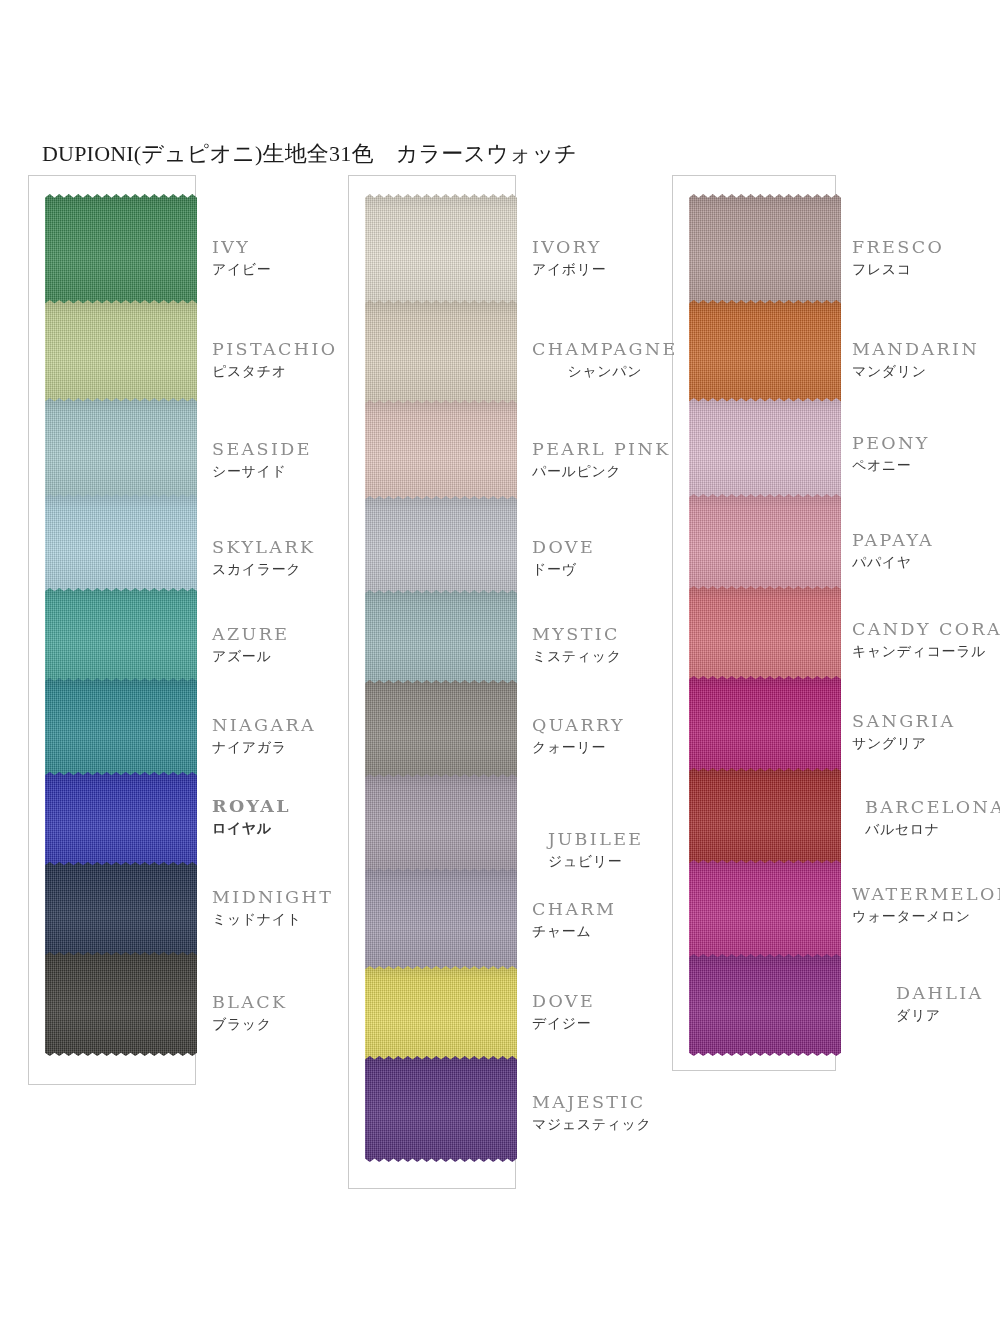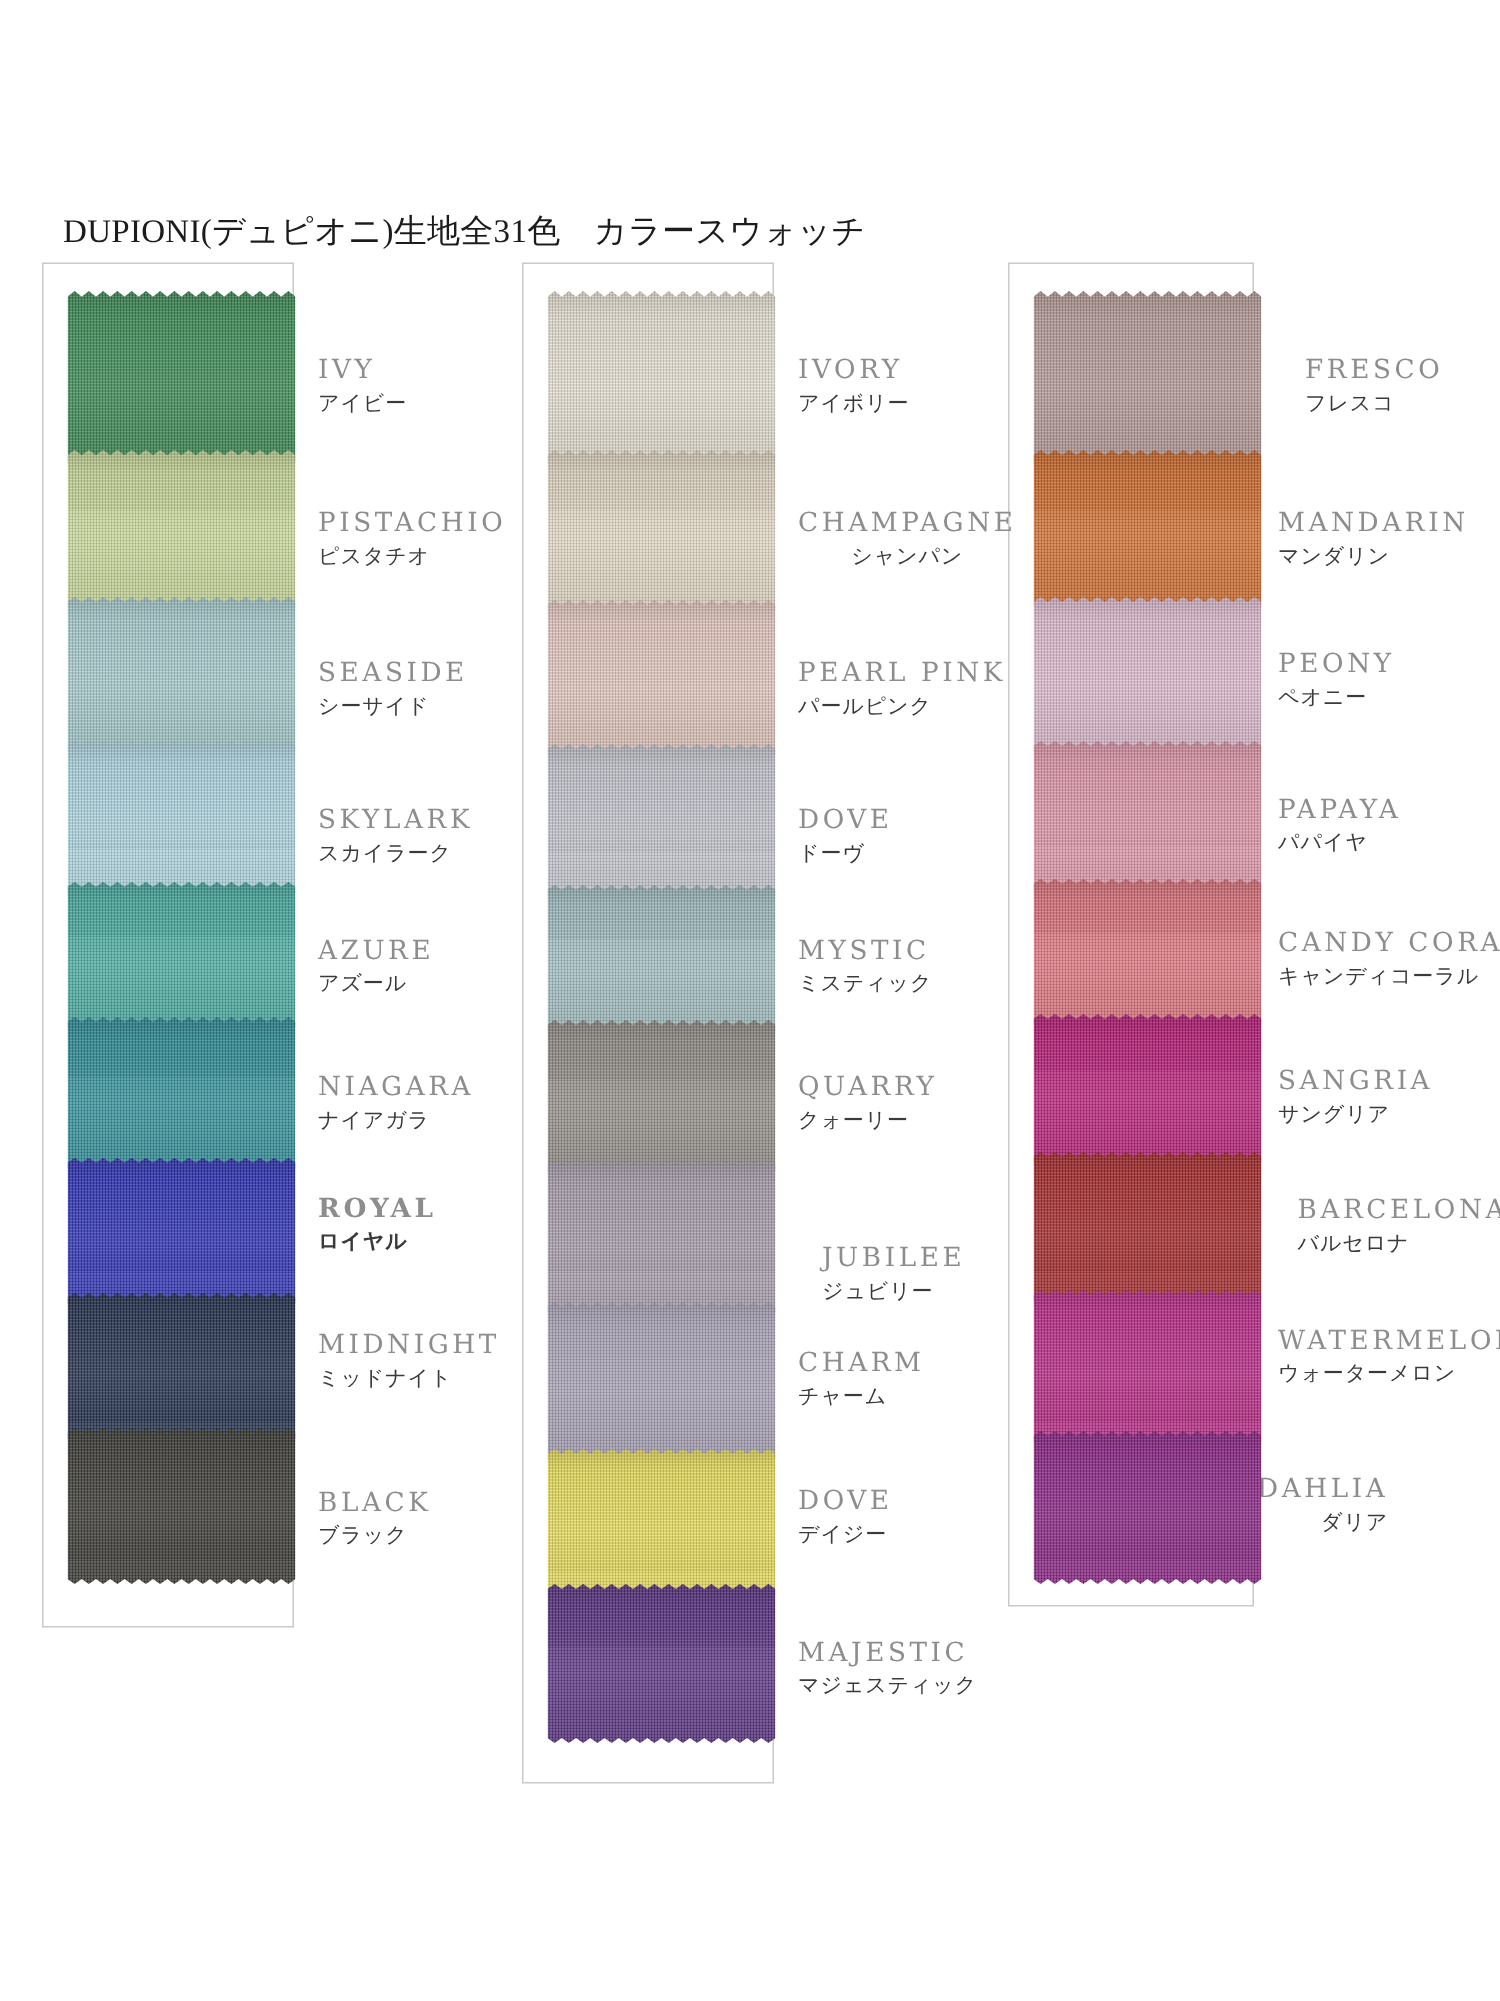--- a/index.html
+++ b/index.html
@@ -325,21 +325,21 @@
       <span class="jp">チャーム</span>
     </div>
     <div class="label" style="left: 532px; top: 991px;">
       <span class="en">DOVE</span>
       <span class="jp">デイジー</span>
     </div>
     <div class="label" style="left: 532px; top: 1092px;">
       <span class="en">MAJESTIC</span>
       <span class="jp">マジェスティック</span>
     </div>
-    <div class="label" style="left: 870px; top: 237px;">
+    <div class="label" style="left: 852px; top: 237px;">
       <span class="en">FRESCO</span>
       <span class="jp">フレスコ</span>
     </div>
     <div class="label" style="left: 852px; top: 339px;">
       <span class="en">MANDARIN</span>
       <span class="jp">マンダリン</span>
     </div>
     <div class="label" style="left: 852px; top: 433px;">
       <span class="en">PEONY</span>
       <span class="jp">ペオニー</span>
@@ -357,17 +357,17 @@
       <span class="jp">サングリア</span>
     </div>
     <div class="label" style="left: 852px; top: 797px; margin-left: 13px;">
       <span class="en">BARCELONA</span>
       <span class="jp">バルセロナ</span>
     </div>
     <div class="label" style="left: 852px; top: 884px;">
       <span class="en">WATERMELON</span>
       <span class="jp">ウォーターメロン</span>
     </div>
-    <div class="label" style="left: 838px; top: 983px; text-align: right;">
+    <div class="label" style="left: 896px; top: 983px;">
       <span class="en">DAHLIA</span>
       <span class="jp">ダリア</span>
     </div>
   </div>
 
 </body></html>

